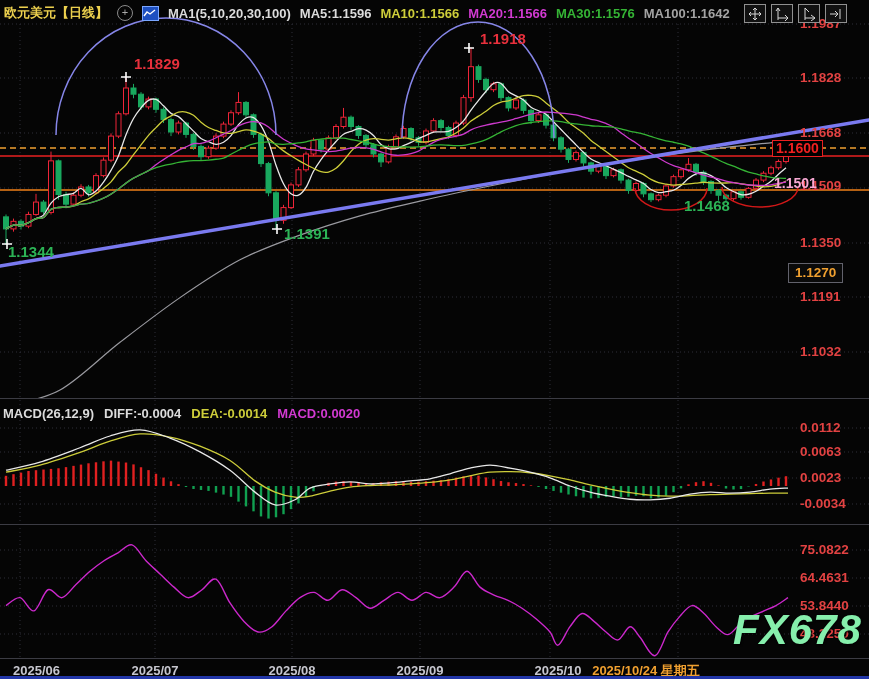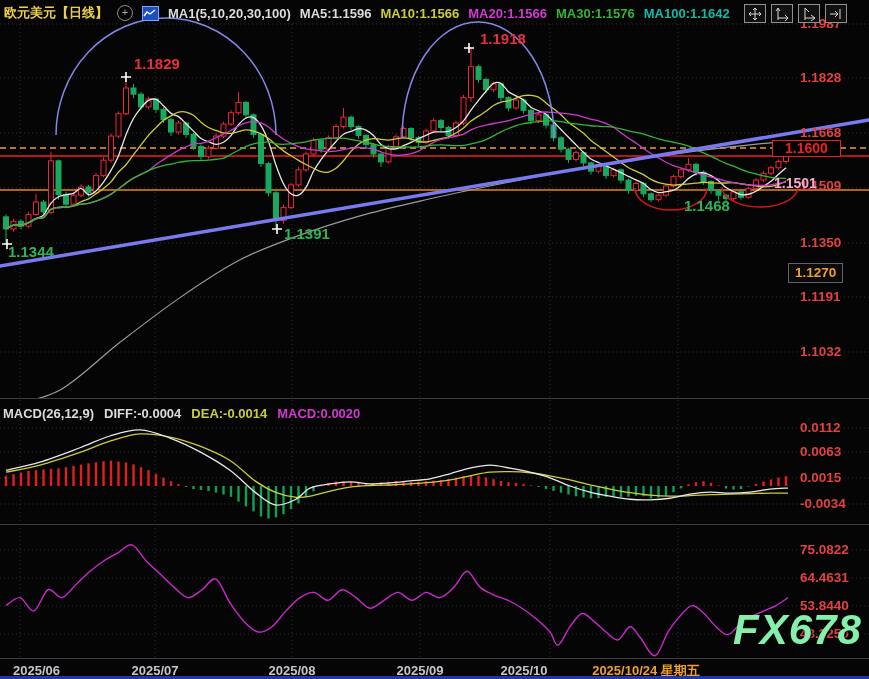--- a/index.html
+++ b/index.html
@@ -3,35 +3,35 @@
 <meta charset="utf-8">
 <style>
   html,body{margin:0;padding:0;background:#000;}
   #app{position:relative;width:869px;height:679px;background:#050505;overflow:hidden;
        font-family:"Liberation Sans",sans-serif;}
   #chart-layer{position:absolute;left:0;top:0;}
   
   #topbar{position:absolute;left:4px;top:3px;height:20px;display:flex;align-items:center;gap:9px;
           font-size:13px;font-weight:700;white-space:nowrap;z-index:5;}
   .sym{color:#ecd04e;}
-  .w{color:#dcdcdc;} .yel{color:#cdcd3a;} .mag{color:#d23ad2;} .grn{color:#35b435;} .gry{color:#14b8a6;}
+  .w{color:#dcdcdc;} .yel{color:#cdcd3a;} .mag{color:#d23ad2;} .grn{color:#35b435;} .gry{color:#a3a3a3;}
   .circle-btn{width:14px;height:14px;border:1px solid #8a8a8a;border-radius:50%;color:#aaa;
       font-size:11px;line-height:13px;text-align:center;font-weight:400;}
   .mini-chart-icon{width:15px;height:13px;background:#1d4fc0;border:1px solid #7aa6ff;display:flex;align-items:center;}
   #toolbar{position:absolute;right:22px;top:4px;display:flex;gap:5px;z-index:6;}
   .tool{width:20px;height:17px;border:1px solid #909090;background:#111;color:#d8d8d8;display:flex;
         align-items:center;justify-content:center;}
   
   .plbl{position:absolute;left:800px;font-size:13.5px;font-weight:700;color:#e24242;line-height:15px;}
   .xlbl{position:absolute;top:663px;font-size:13px;font-weight:700;color:#c6c6ce;line-height:15px;}
   .xlbl.hl{color:#f0a030;}
   .anno{position:absolute;font-size:15px;font-weight:700;line-height:15px;z-index:4;}
   .anno.red{color:#e8303c;} .anno.green{color:#2cb456;}
   #price-tag{position:absolute;left:772px;top:140px;border:1px solid #e82020;color:#ef2020;
-     font-size:14px;font-weight:700;padding:0 12px;line-height:15px;background:#000;z-index:4;}
+     font-size:14px;font-weight:700;padding:0 3px;line-height:15px;background:#000;z-index:4;}
   #level-tag{position:absolute;left:774px;top:175px;color:#f9a8d4;font-size:14px;font-weight:700;z-index:4;}
   #alert-tag{position:absolute;left:788px;top:263px;border:1px solid #62626c;color:#f0a030;
      font-size:13.5px;font-weight:700;padding:1px 6px;line-height:16px;background:#0a0a0a;z-index:4;}
   #macd-header,#rsi-header{position:absolute;left:3px;display:flex;gap:10px;font-size:13px;
      font-weight:700;white-space:nowrap;z-index:5;}
   #macd-header{top:406px;} #rsi-header{top:531px;}
   #watermark{position:absolute;left:733px;top:606px;font-size:42px;font-weight:700;color:#86efac;
      letter-spacing:1px;text-shadow:1px 1px 2px #000;z-index:6;font-style:italic;}
   #bottom-line{position:absolute;left:0;bottom:0;width:869px;height:3px;background:#2236a8;z-index:7;}
   .sep{position:absolute;left:0;width:869px;height:1px;background:#3c3c44;z-index:3;}
@@ -566,35 +566,35 @@
       <div class="plbl" style="top: 70px;">1.1828</div>
       <div class="plbl" style="top: 125px;">1.1668</div>
       <div class="plbl" style="top: 178px;">1.1509</div>
       <div class="plbl" style="top: 235px;">1.1350</div>
       <div class="plbl" style="top: 289px; text-align: center;">1.1191</div>
       <div class="plbl" style="top: 344px;">1.1032</div>
     </div>
   <div id="macd-axis-labels">
       <div class="plbl" style="top: 420px;">0.0112</div>
       <div class="plbl" style="top: 444px;">0.0063</div>
-      <div class="plbl" style="top: 470px;">0.0015</div>
+      <div class="plbl" style="top: 470px;">0.0023</div>
       <div class="plbl" style="top: 496px;">-0.0034</div>
     </div>
   <div id="rsi-axis-labels">
       <div class="plbl" style="top: 542px;">75.0822</div>
       <div class="plbl" style="top: 570px;">64.4631</div>
       <div class="plbl" style="top: 598px;">53.8440</div>
       <div class="plbl" style="top: 626px;">43.2250</div>
     </div>
   <div id="x-axis-labels">
       <div class="xlbl" style="left: 13px;">2025/06</div>
       <div class="xlbl" style="left: 155px; transform: translateX(-50%);">2025/07</div>
       <div class="xlbl" style="left: 292px; transform: translateX(-50%);">2025/08</div>
       <div class="xlbl" style="left: 420px; transform: translateX(-50%);">2025/09</div>
-      <div class="xlbl" style="left: 524px; transform: translateX(-50%);">2025/10</div>
+      <div class="xlbl" style="left: 558px; transform: translateX(-50%);">2025/10</div>
       <div class="xlbl hl" style="left: 646px; transform: translateX(-50%);">2025/10/24 星期五</div>
     </div>
   <div id="annotations">
       <div class="anno red" style="left: 134px; top: 56px;">1.1829</div>
       <div class="anno red" style="left: 480px; top: 31px;">1.1918</div>
       <div class="anno green" style="left: 8px; top: 244px;">1.1344</div>
       <div class="anno green" style="left: 284px; top: 226px;">1.1391</div>
       <div class="anno green" style="left: 684px; top: 198px;">1.1468</div>
     </div>
 

